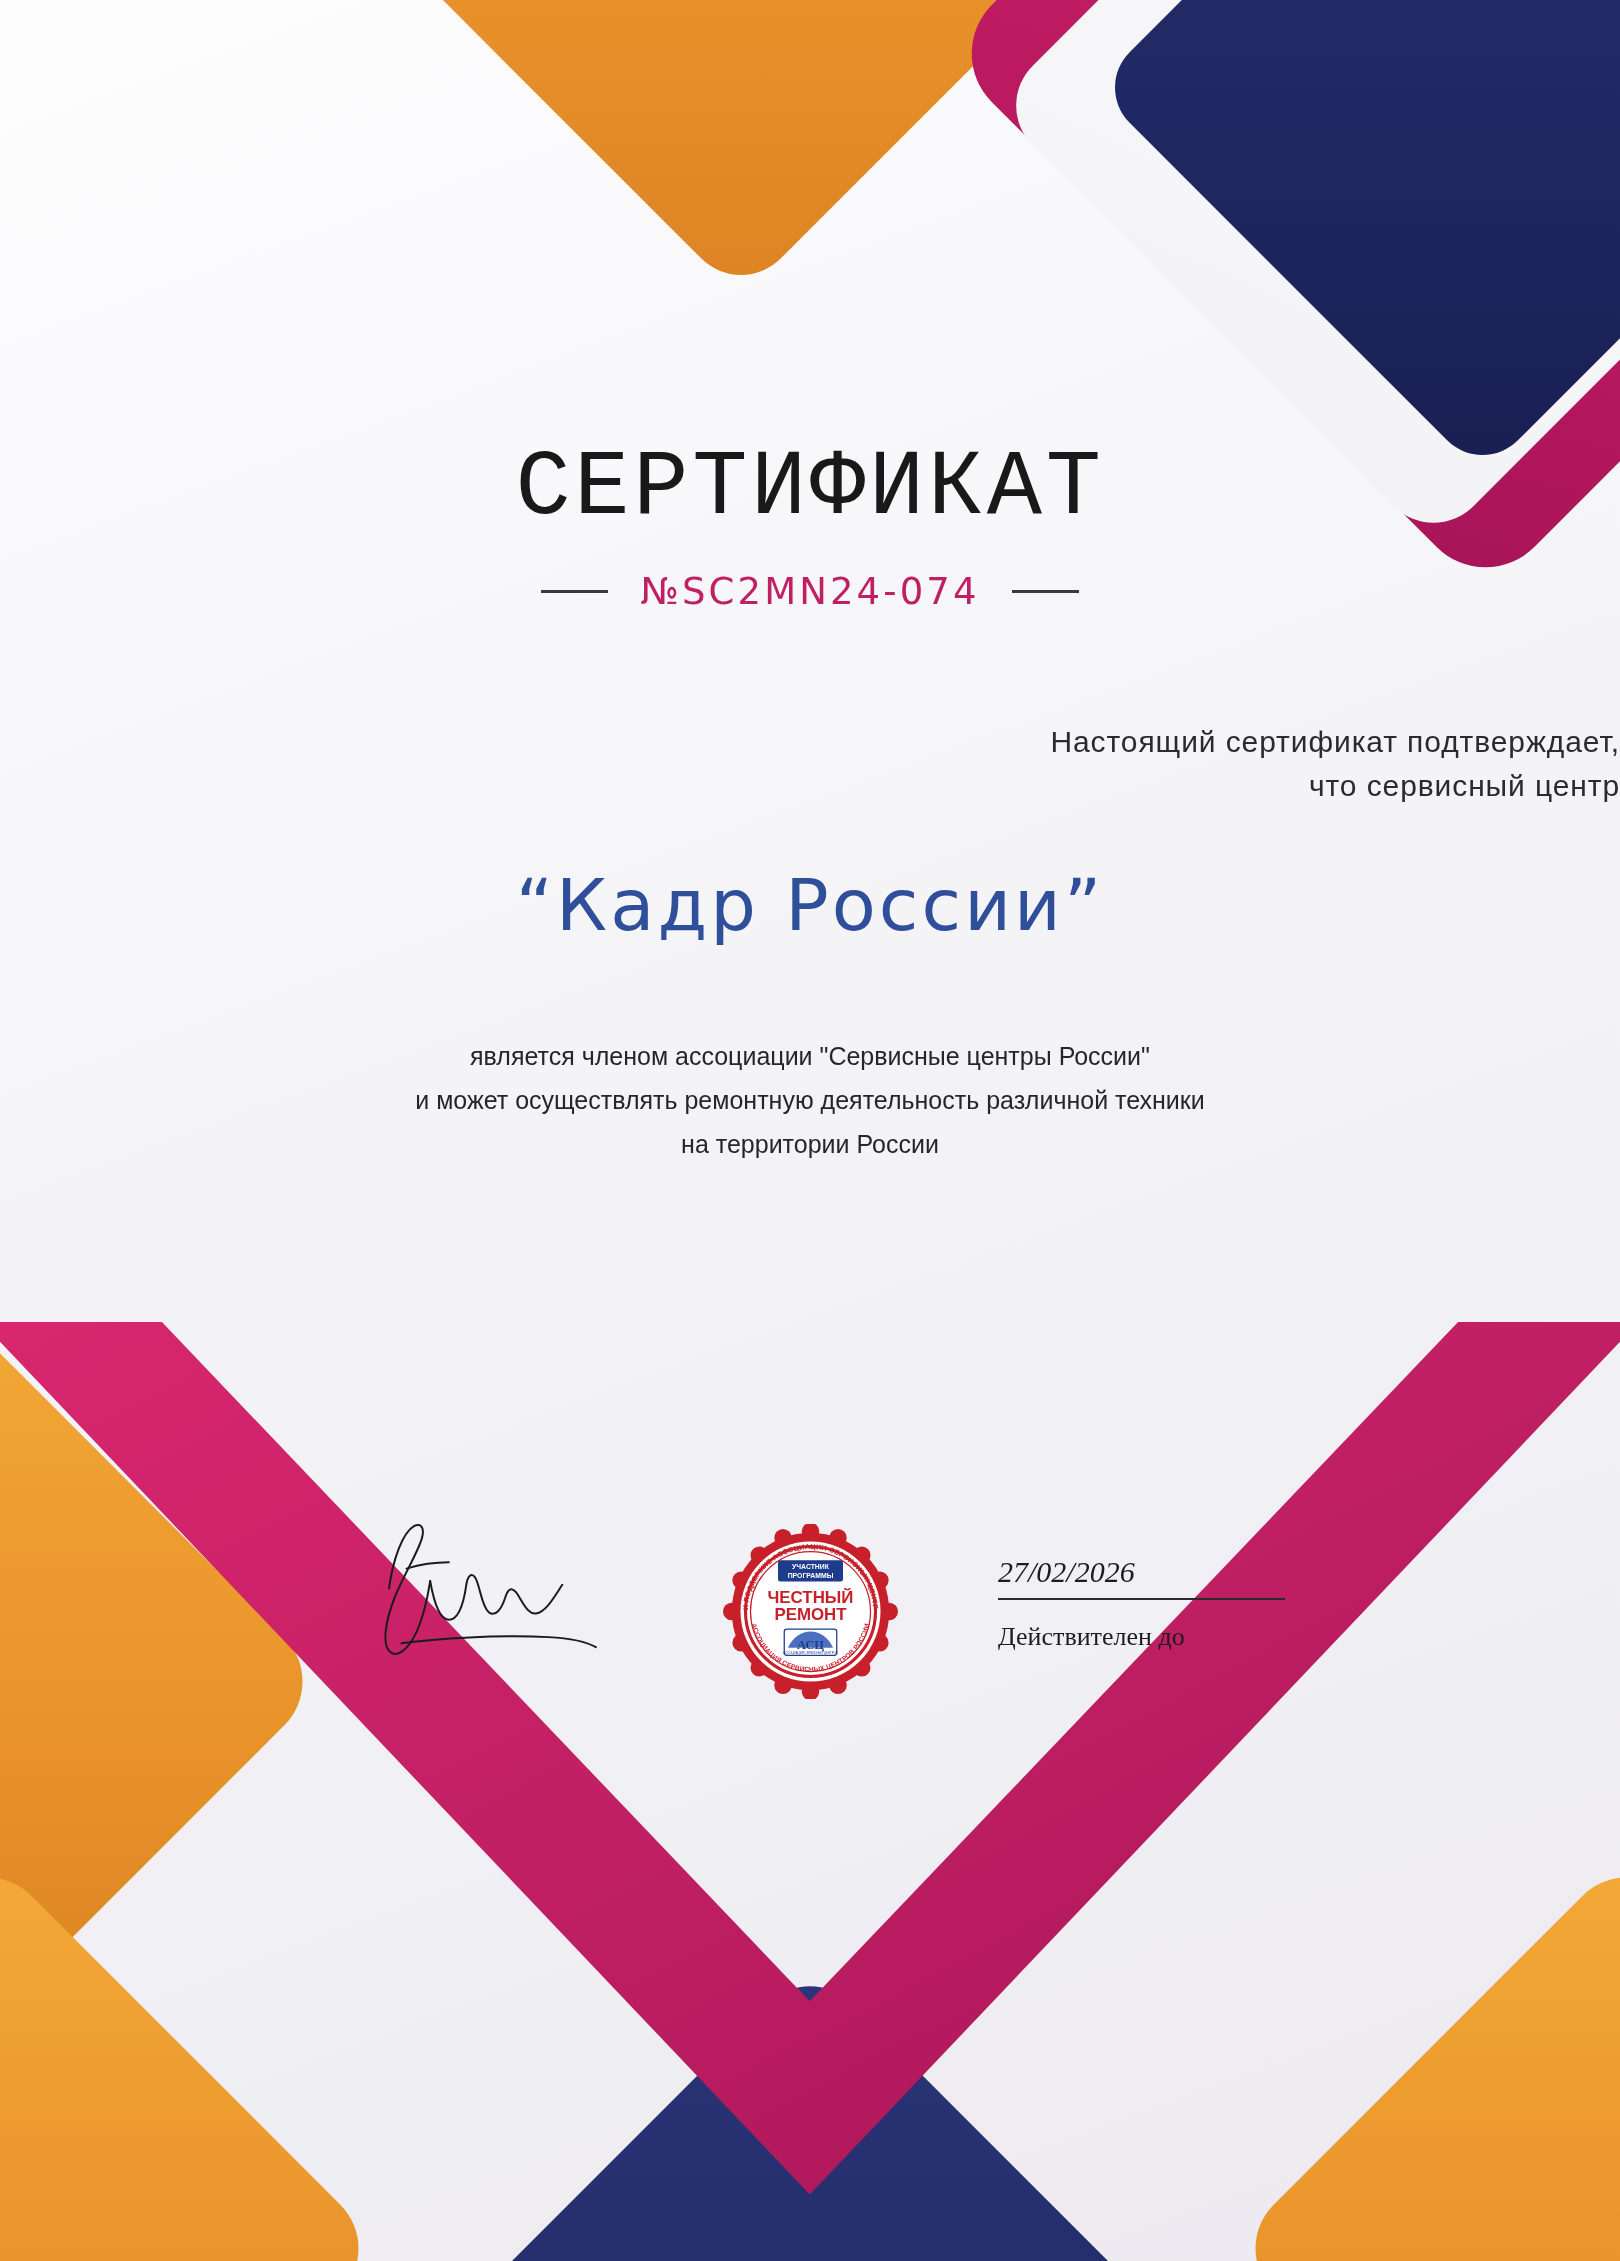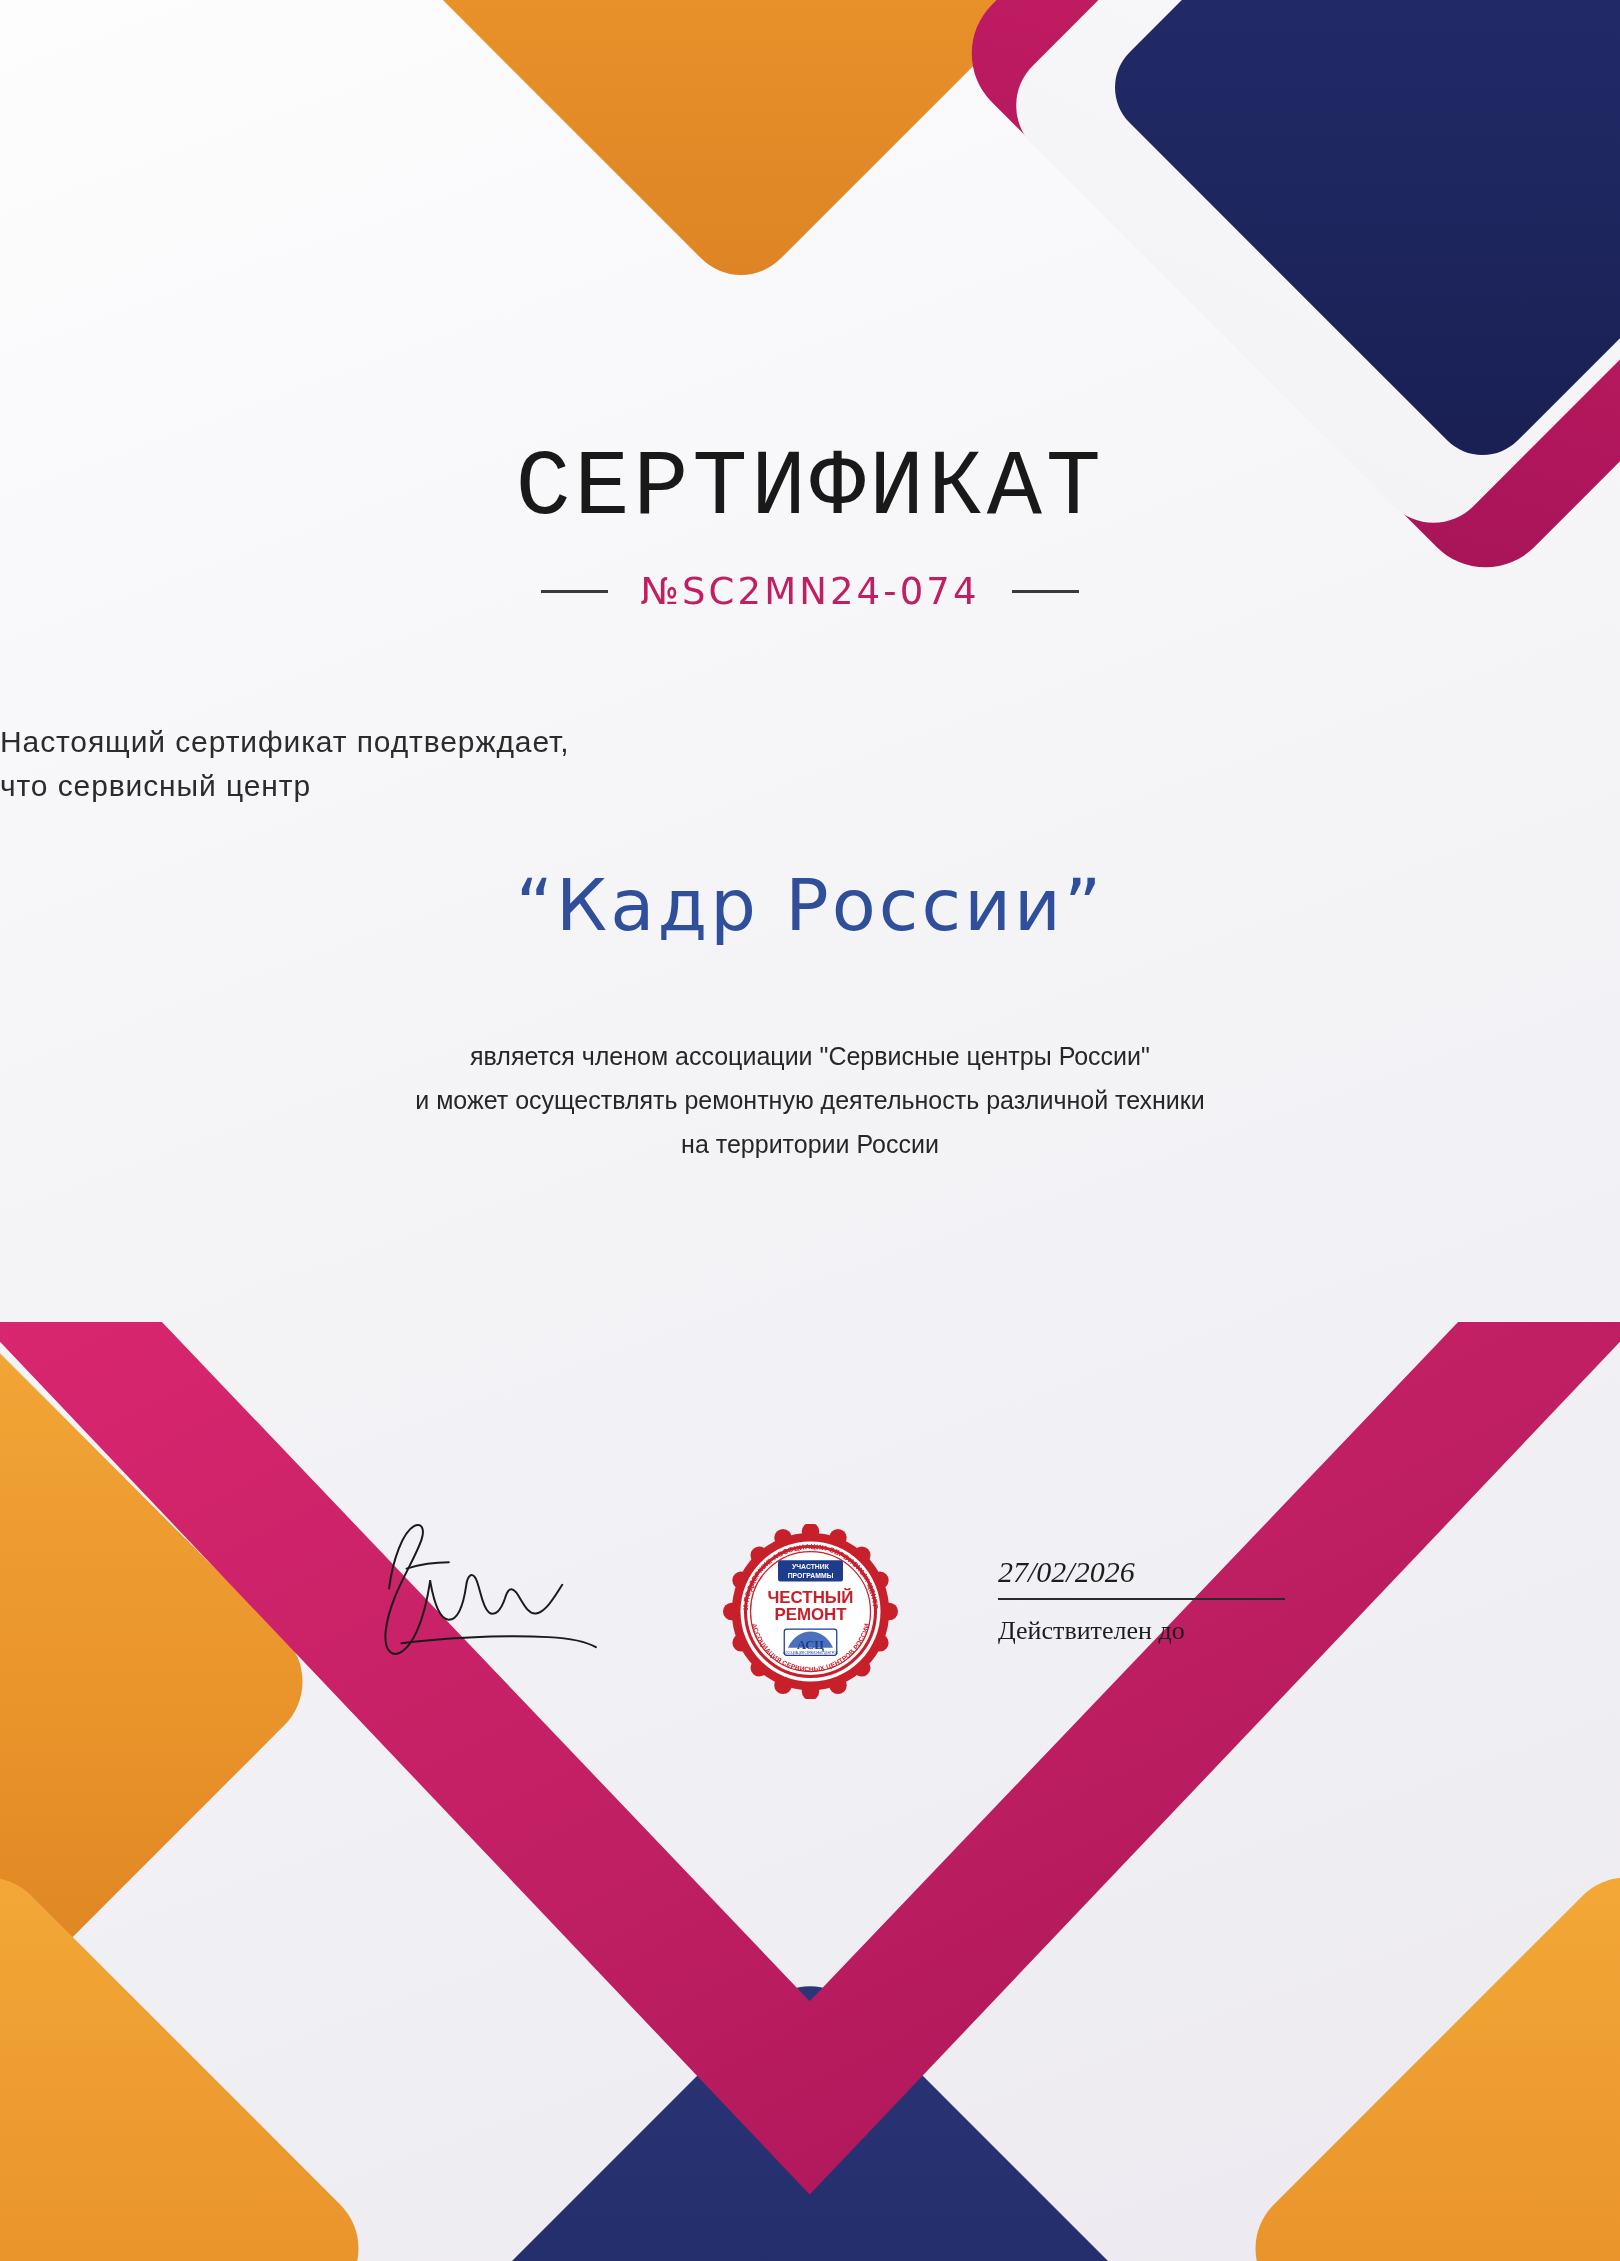--- a/index.html
+++ b/index.html
@@ -158,21 +158,21 @@
     letter-spacing: 3.1px;
     color: #c01f63;
     font-family: "DejaVu Sans", sans-serif;
   }
 
   .intro {
     position: absolute;
     top: 720px;
     left: 0;
     width: 1620px;
-    text-align: left;
+    text-align: right;
     font-size: 30px;
     line-height: 1.45;
     color: #2b2b2b;
     letter-spacing: 0.9px;
   }
 
   .org-name {
     position: absolute;
     top: 863px;
     left: 0;
@@ -230,21 +230,21 @@
     font-family: "Liberation Serif", serif;
     font-style: italic;
     padding-bottom: 8.7px;
   }
   .validity .vline {
     width: 100%;
     height: 1.9px;
     background: #2a2a2a;
   }
   .validity .caption {
-    margin-top: 16px;
+    margin-top: 22px;
     font-size: 26px;
     color: #1d1d1d;
     font-family: "Liberation Serif", serif;
   }
 </style>
 </head>
 <body>
 
 <div class="certificate">
 

